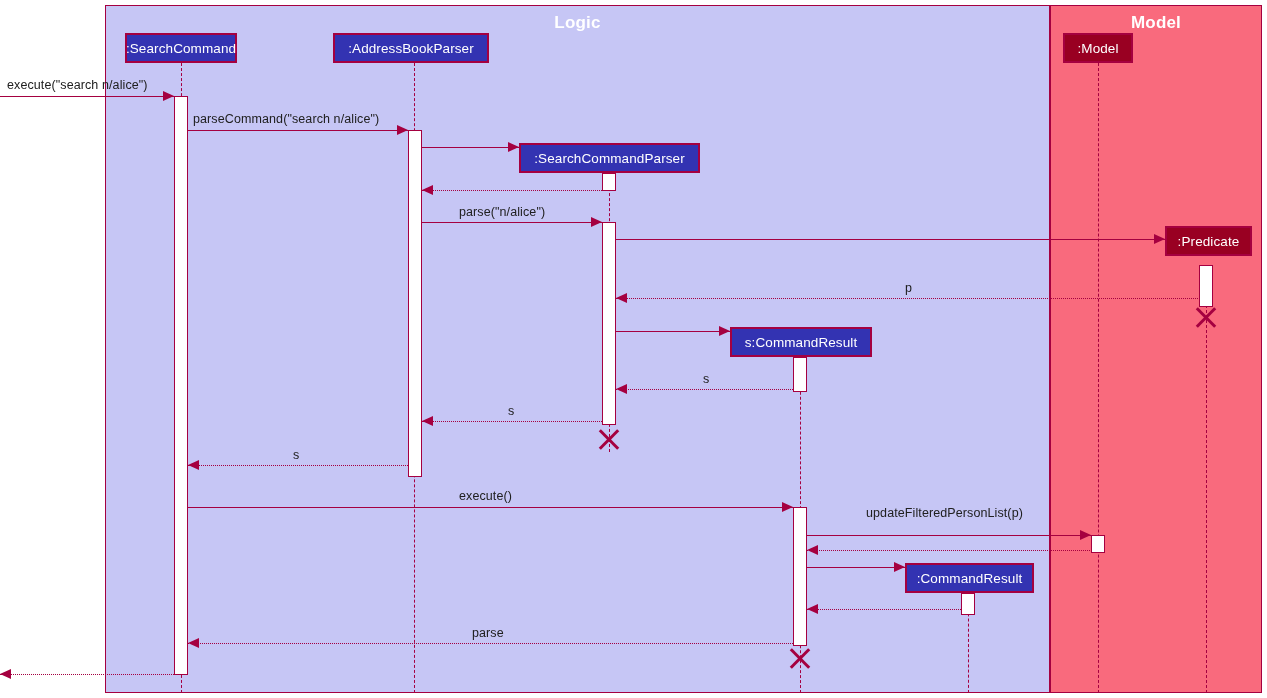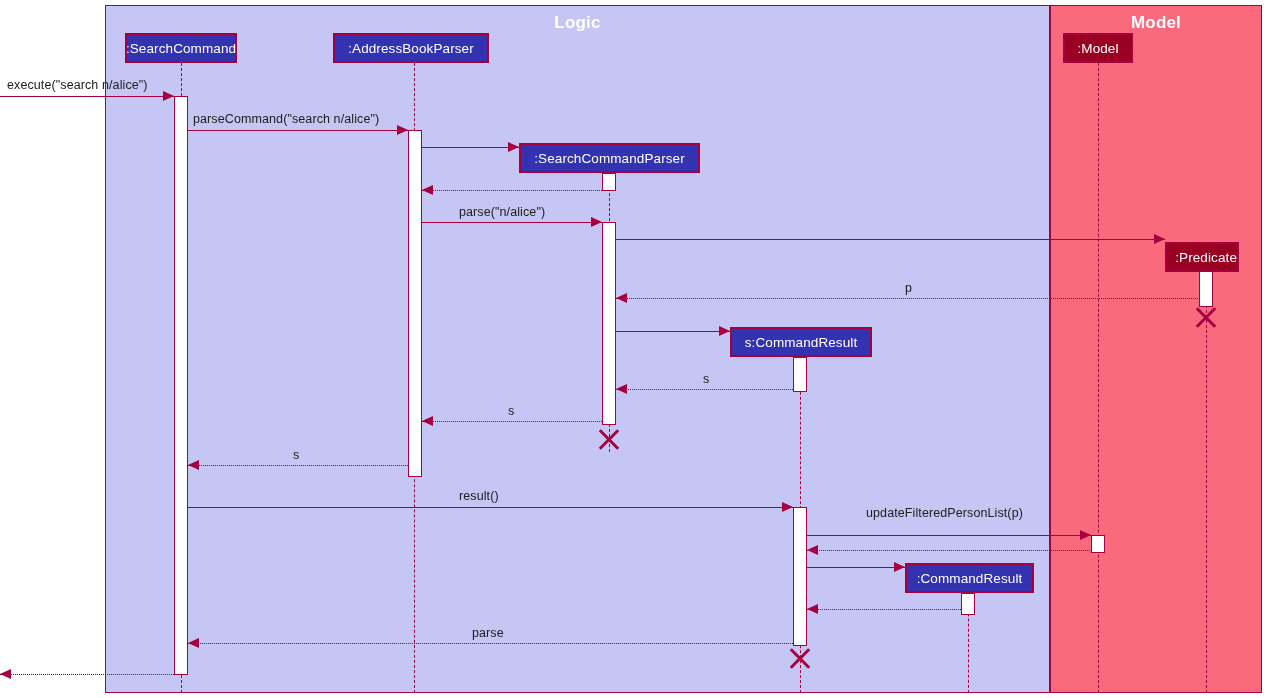--- a/index.html
+++ b/index.html
@@ -154,21 +154,21 @@
       <div class="arrowhead left" style="top: 384px; left: 616px;"></div>
       <div class="msg-label" style="left: 703px; top: 372px;">s</div>
       <div class="msg-line dotted" style="left: 422px; top: 421px; width: 180px;"></div>
       <div class="arrowhead left" style="top: 416px; left: 422px;"></div>
       <div class="msg-label" style="left: 508px; top: 404px;">s</div>
       <div class="msg-line dotted" style="left: 188px; top: 465px; width: 220px;"></div>
       <div class="arrowhead left" style="top: 460px; left: 188px;"></div>
       <div class="msg-label" style="left: 293px; top: 448px;">s</div>
       <div class="msg-line" style="left: 188px; top: 507px; width: 605px;"></div>
       <div class="arrowhead right" style="top: 502px; left: 782px;"></div>
-      <div class="msg-label" style="left: 459px; top: 489px;">result()</div>
+      <div class="msg-label" style="left: 459px; top: 489px;">execute()</div>
       <div class="msg-line" style="left: 807px; top: 535px; width: 284px;"></div>
       <div class="arrowhead right" style="top: 530px; left: 1080px;"></div>
       <div class="msg-label" style="left: 866px; top: 506px;">updateFilteredPersonList(p)</div>
       <div class="msg-line dotted" style="left: 807px; top: 550px; width: 291px;"></div>
       <div class="arrowhead left" style="top: 545px; left: 807px;"></div>
       <div class="msg-line" style="left: 807px; top: 567px; width: 98px;"></div>
       <div class="arrowhead right" style="top: 562px; left: 894px;"></div>
       <div class="msg-line dotted" style="left: 807px; top: 609px; width: 154px;"></div>
       <div class="arrowhead left" style="top: 604px; left: 807px;"></div>
       <div class="msg-line dotted" style="left: 188px; top: 643px; width: 605px;"></div>
@@ -200,21 +200,21 @@
       </div>
       <div class="pbox logic" style="left: 730px; top: 327px; width: 142px; height: 30px;">
         <span>s:CommandResult</span>
       </div>
       <div class="pbox logic" style="left: 905px; top: 563px; width: 129px; height: 30px;">
         <span>:CommandResult</span>
       </div>
       <div class="pbox model" style="left: 1063px; top: 33px; width: 70px; height: 30px;">
         <span>:Model</span>
       </div>
-      <div class="pbox model" style="left: 1165px; top: 242px; width: 74px; height: 30px; justify-content: flex-end;">
+      <div class="pbox model" style="left: 1165px; top: 226px; width: 87px; height: 30px;">
         <span>:Predicate</span>
       </div>
     </div>
   <div id="destructions-layer">
       <div class="destroy" style="left: 1193px; top: 304px;"></div>
       <div class="destroy" style="left: 596px; top: 426px;"></div>
       <div class="destroy" style="left: 787px; top: 645px;"></div>
     </div>
 </div>
 

